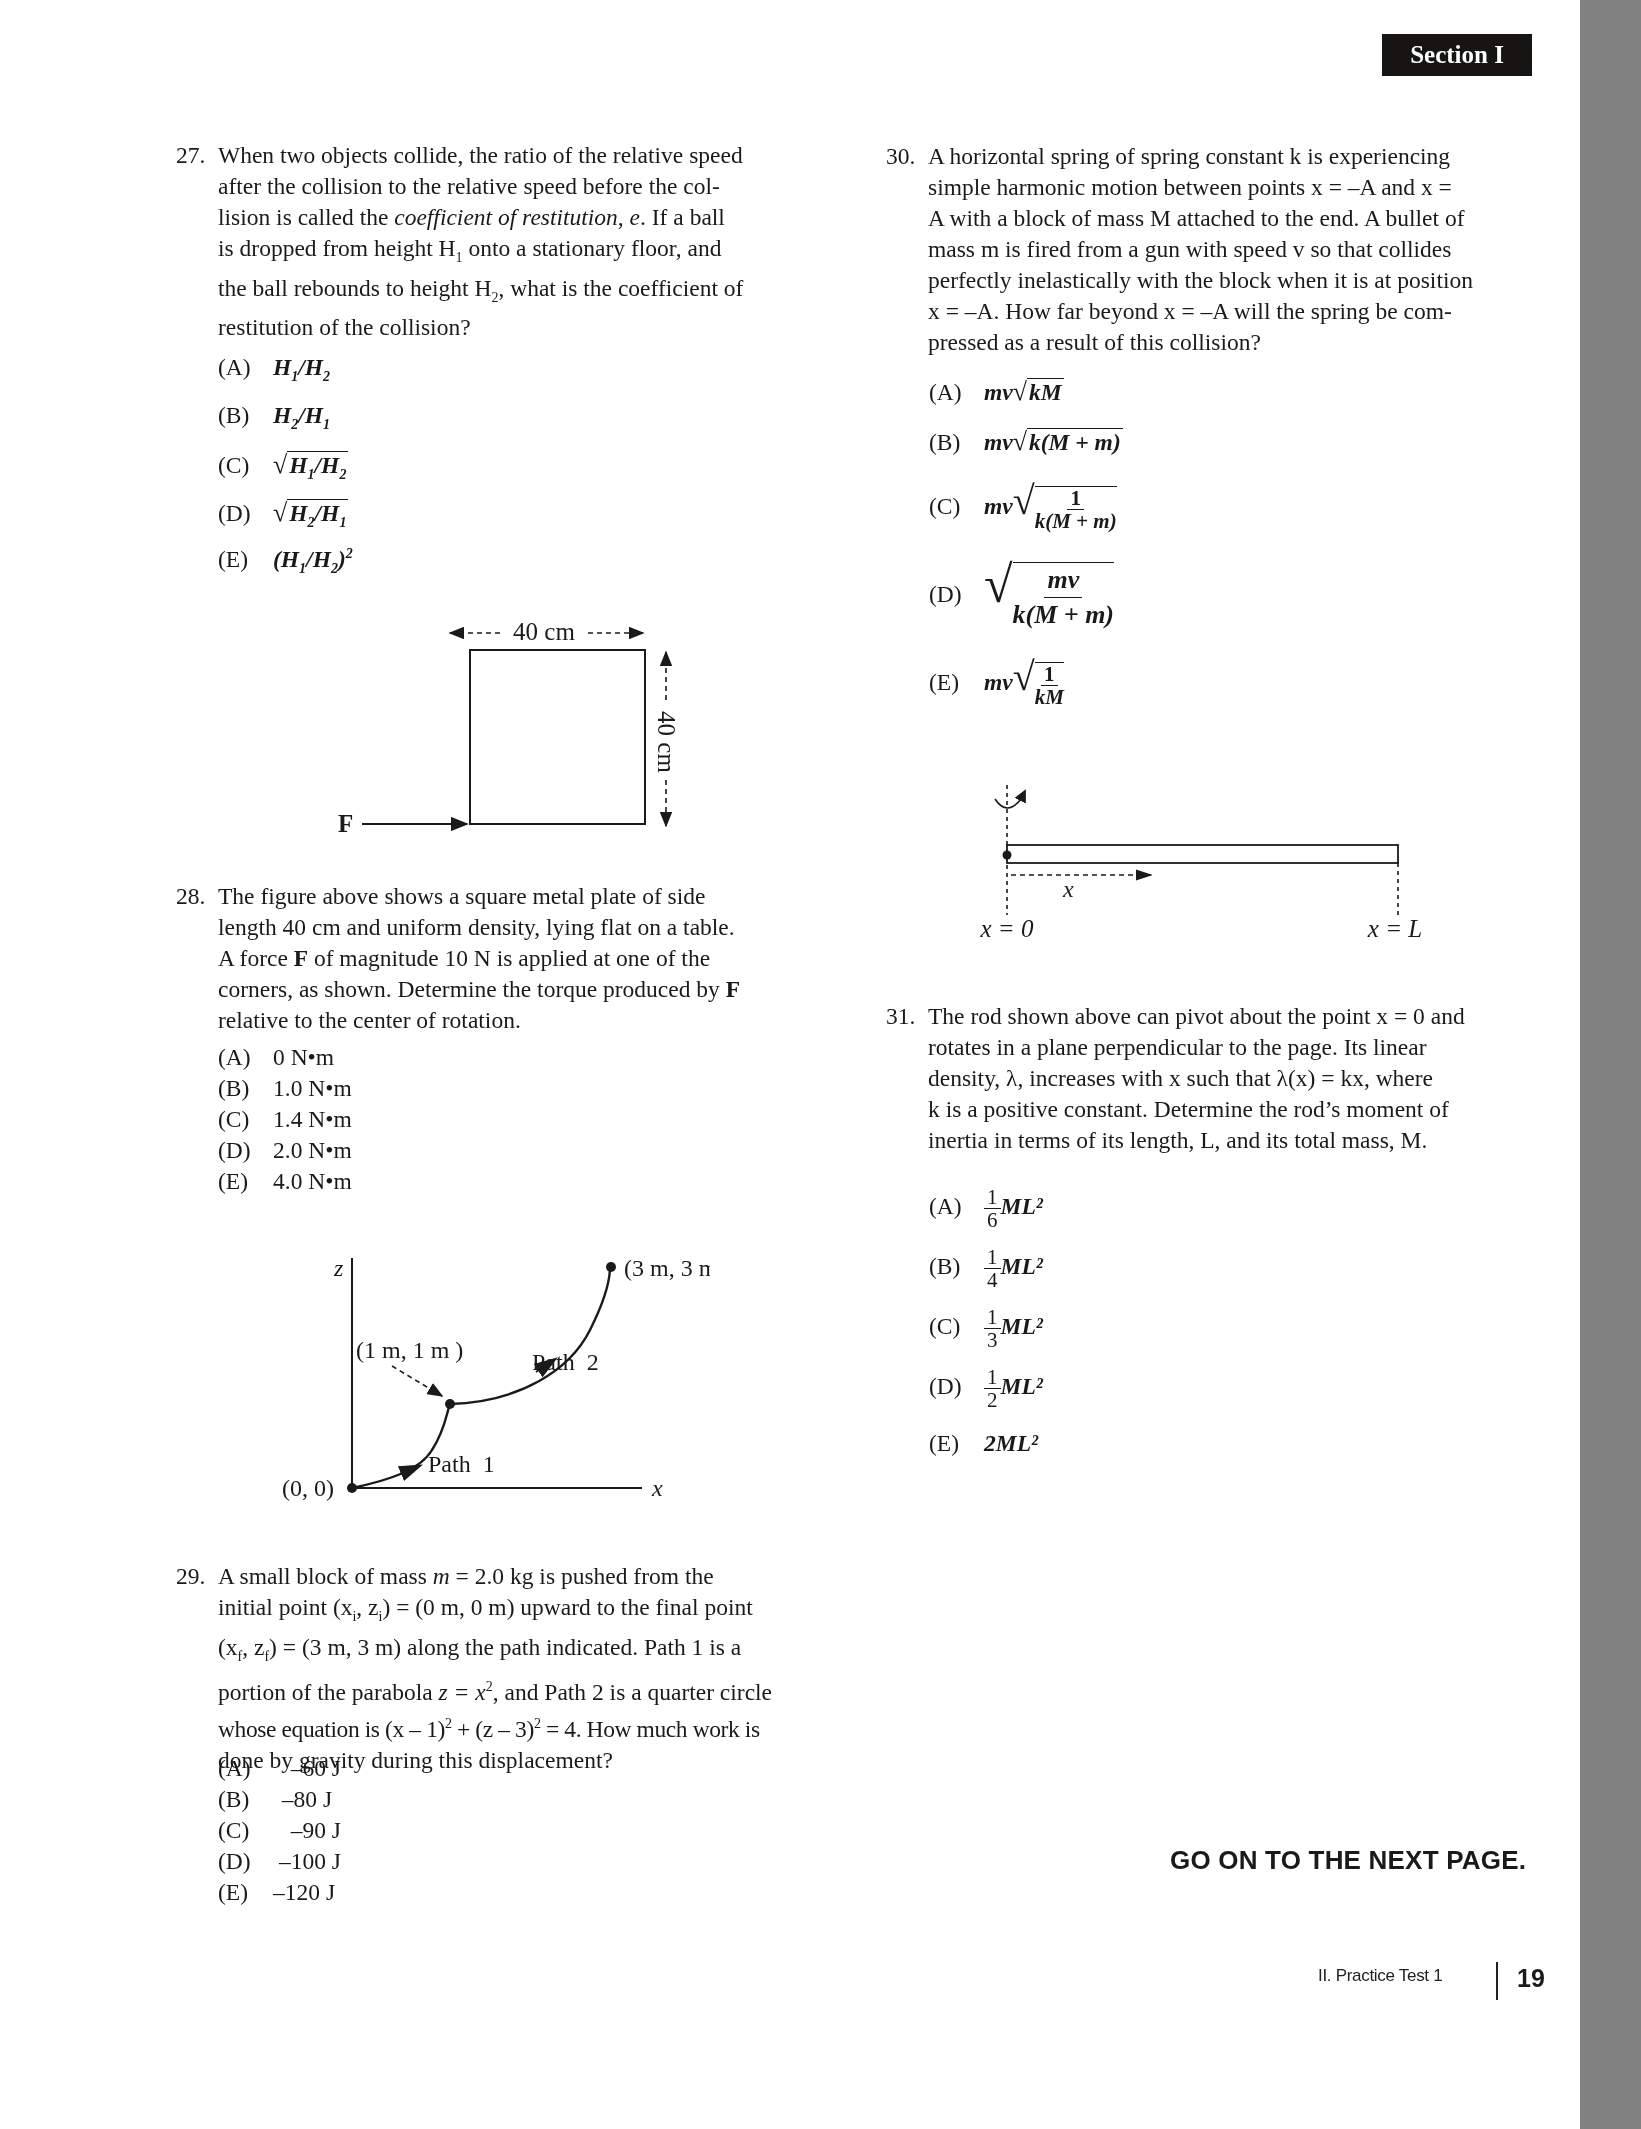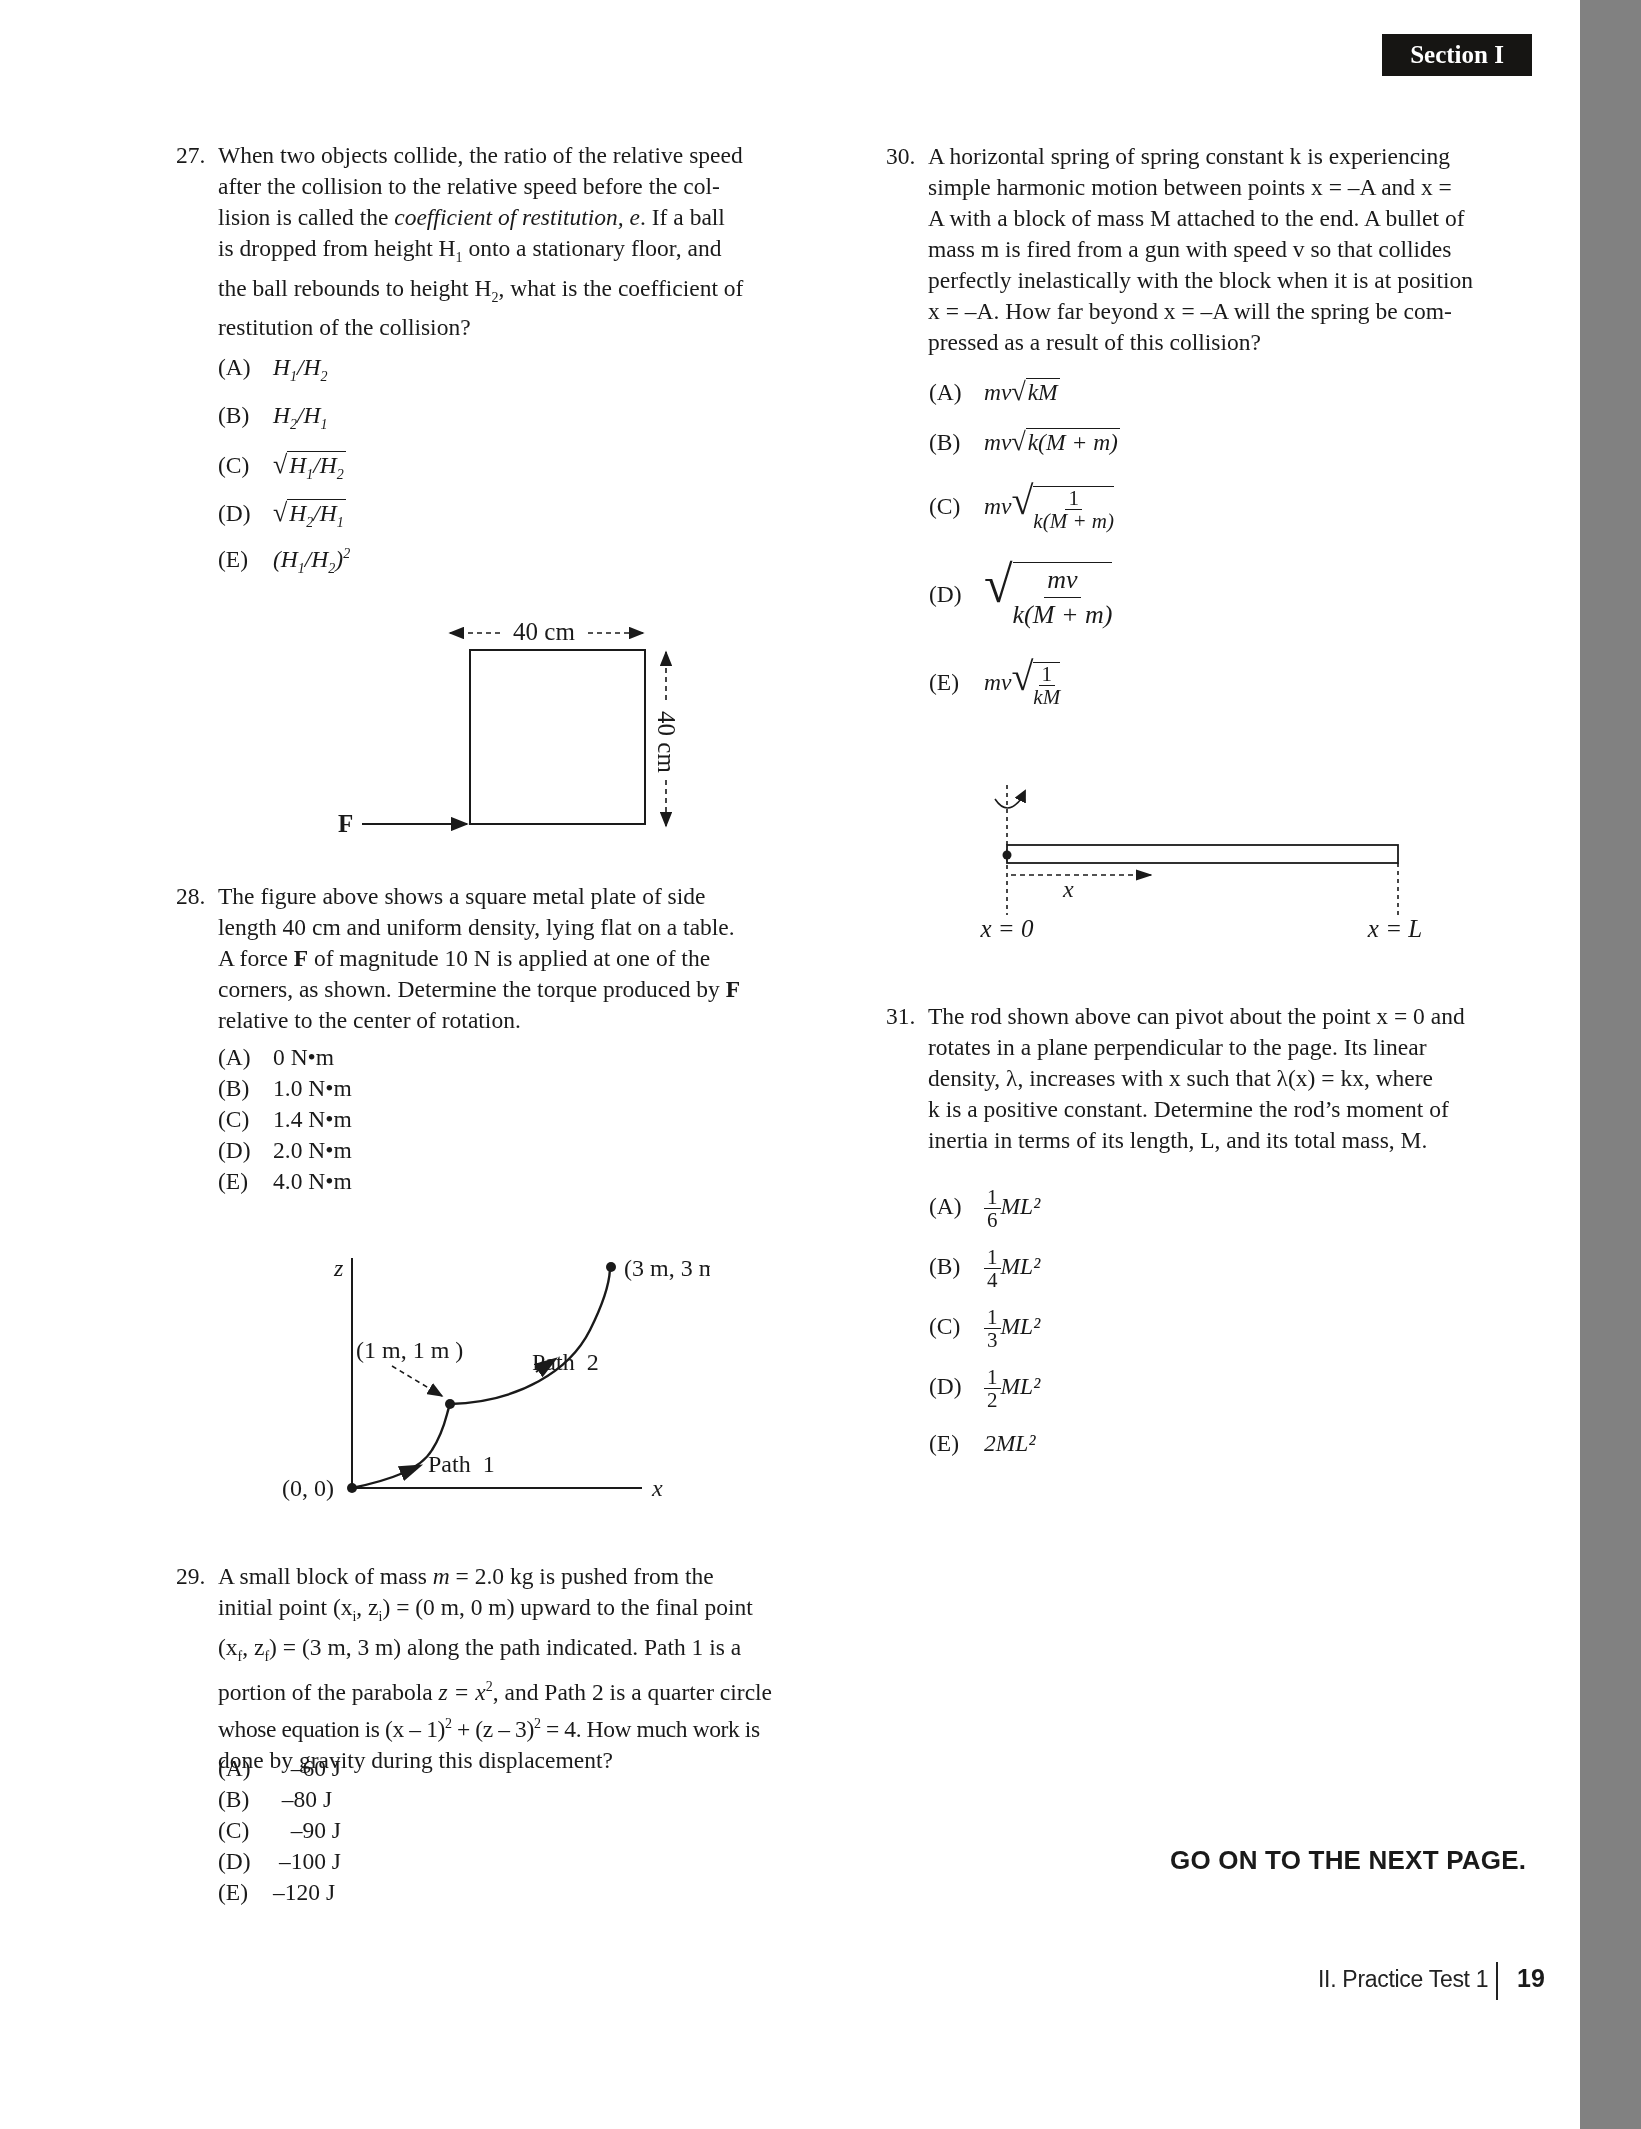--- a/index.html
+++ b/index.html
@@ -14,31 +14,31 @@
     background: #161513; color: #fff; font-weight: bold; font-size: 25px;
     display: flex; align-items: center; justify-content: center;
   }
   .q { position: absolute; font-size: 23.5px; line-height: 31px; }
   .q .num { position: absolute; left: 0; top: 0; }
   .q .body { margin-left: 42px; }
   .q .body i { font-style: italic; font-family: Liberation Serif, serif; }
   .choices { position: absolute; font-size: 23.5px; }
   .choice { position: absolute; left: 0; white-space: nowrap; }
   .choice .lbl { display: inline-block; width: 55px; }
-  .math { font-style: italic; }
+  .math { font-style: italic; font-weight: bold; }
   sub, sup { font-size: 14px; }
   .sqrt { display: inline-block; border-top: 1.6px solid #1a1a1a; padding: 0 2px; margin-left: 0; }
   .rad { font-style: normal; font-size: 26px; }
   .frac { display: inline-flex; flex-direction: column; align-items: center; vertical-align: middle; font-size: 21px; line-height: 22px; }
   .frac .n { border-bottom: 1.4px solid #1a1a1a; padding: 0 3px; }
   .go-next {
     position: absolute; left: 1170px; top: 1845px; font-family: "Liberation Sans", sans-serif;
     font-weight: bold; font-size: 26px; letter-spacing: 0.2px;
   }
-  .footer-label { position: absolute; left: 1318px; top: 1966px; font-family: "Liberation Sans", sans-serif; font-size: 23px; color: #222; letter-spacing: -0.3px; }
+  .footer-label { position: absolute; left: 1318px; top: 1966px; font-family: "Liberation Sans", sans-serif; font-size: 17px; color: #222; letter-spacing: -0.3px; }
   .footer-sep { position: absolute; left: 1496px; top: 1962px; width: 2px; height: 38px; background: #222; }
   .footer-page { position: absolute; left: 1517px; top: 1964px; font-family: "Liberation Sans", sans-serif; font-weight: bold; font-size: 25px; }
   svg text { font-family: "Liberation Serif", "DejaVu Serif", serif; fill: #1a1a1a; }
   .fig { position: absolute; }
 </style>
 </head>
 <body>
 
 <div class="sidebar"></div>
 <div class="section-badge">

